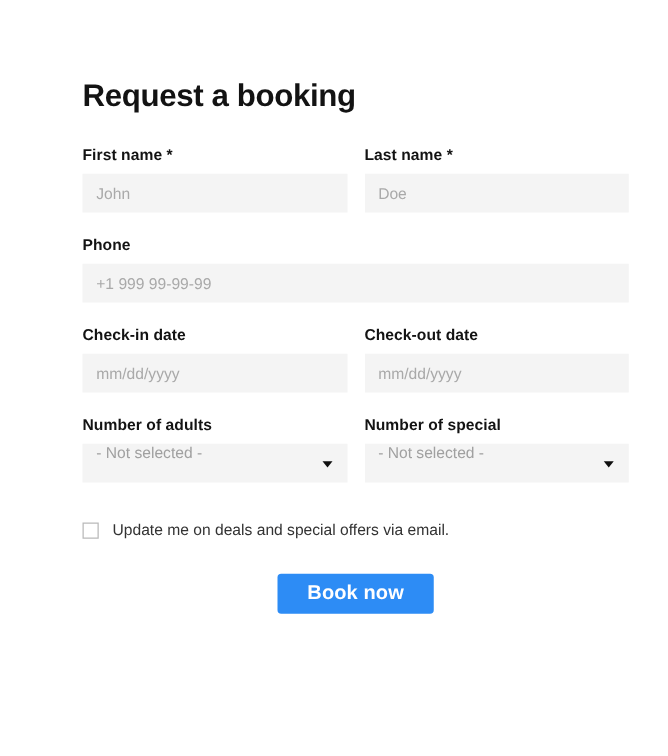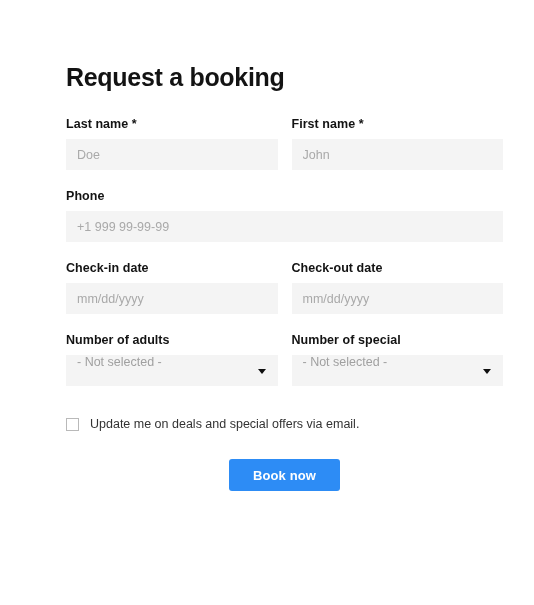--- a/index.html
+++ b/index.html
@@ -146,47 +146,47 @@
     display: flex;
     justify-content: center;
     margin-top: 27px;
   }
   .submit-button {
     background: #2d8cf5;
     color: #ffffff;
     border: none;
     border-radius: 3px;
     font-family: "Liberation Sans", sans-serif;
-    font-size: 13px;
+    font-size: 16px;
     font-weight: bold;
     letter-spacing: 0.1px;
     padding: 0 24px;
     height: 32px;
     min-width: 102px;
     cursor: pointer;
   }
 </style>
 </head>
 <body>
 
 <div class="page">
 
   <h1 class="form-title">Request a booking</h1>
 
   <div class="row">
     <div class="col">
       <div class="field">
+        <label class="field-label">First name *</label>
+        <input class="input-box" type="text" placeholder="John" style="">
+      </div>
+    </div>
+    <div class="col">
+      <div class="field">
         <label class="field-label">Last name *</label>
         <input class="input-box" type="text" placeholder="Doe" style="">
-      </div>
-    </div>
-    <div class="col">
-      <div class="field">
-        <label class="field-label">First name *</label>
-        <input class="input-box" type="text" placeholder="John" style="">
       </div>
     </div>
   </div>
 
   <div class="row">
     <div class="col">
       <div class="field">
         <label class="field-label">Phone</label>
         <input class="input-box" type="text" placeholder="+1 999 99-99-99" style="">
       </div>

